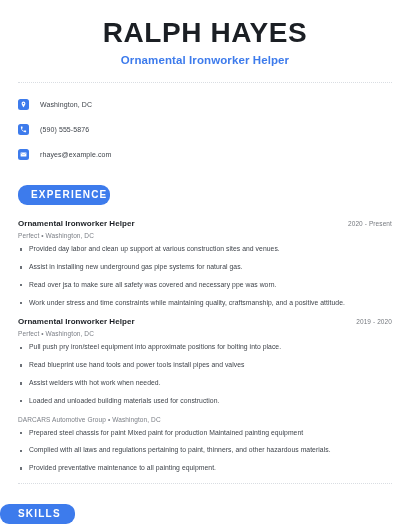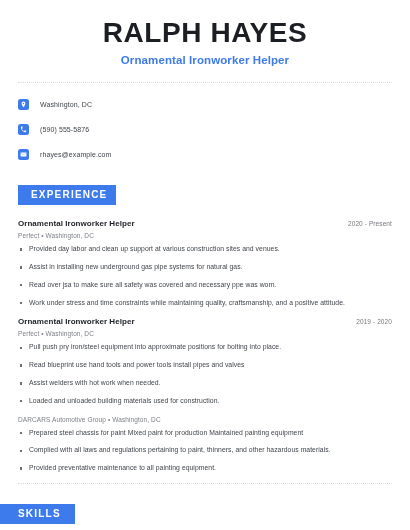--- a/index.html
+++ b/index.html
@@ -83,22 +83,23 @@
   }
 
   
   .section-badge {
     display: inline-block;
     background: #3d7bec;
     color: #ffffff;
     font-size: 10px;
     font-weight: bold;
     letter-spacing: 1.2px;
-    padding: 5px 9px 5px 13px;
+    padding: 5px 3px 5px 13px;
     line-height: 1;
+    border-radius: 9px;
   }
 
   .badge-wrap-experience { padding: 0 0 0 18px; margin-top: 20px; }
   .badge-wrap-skills     { padding: 0; margin-top: 19px; }
   .badge-wrap-skills .section-badge { padding-left: 18px; padding-right: 14px; text-align: center; }
 
   
   .experience { padding: 0 18px; margin-top: 14px; }
 
   .job { margin-bottom: 2px; }

